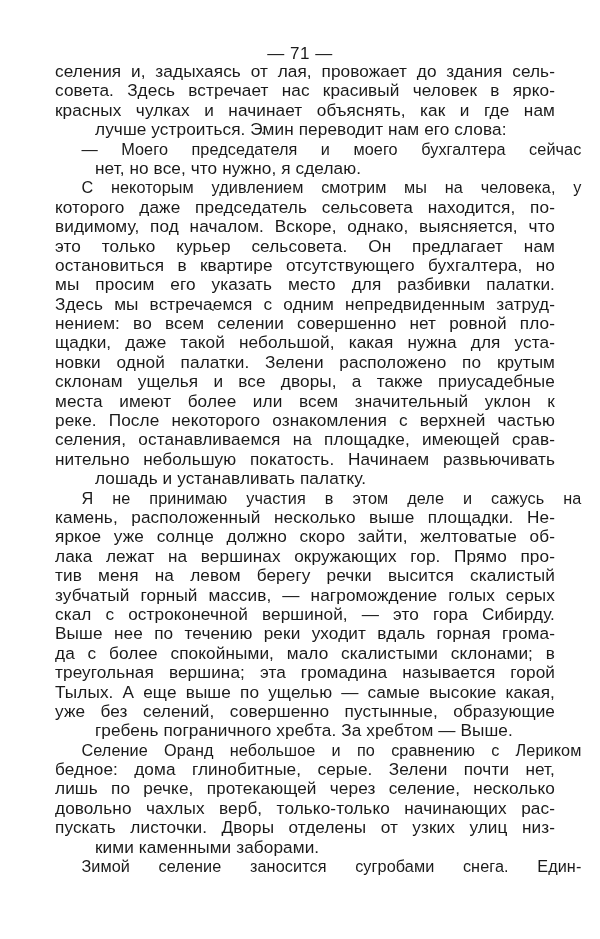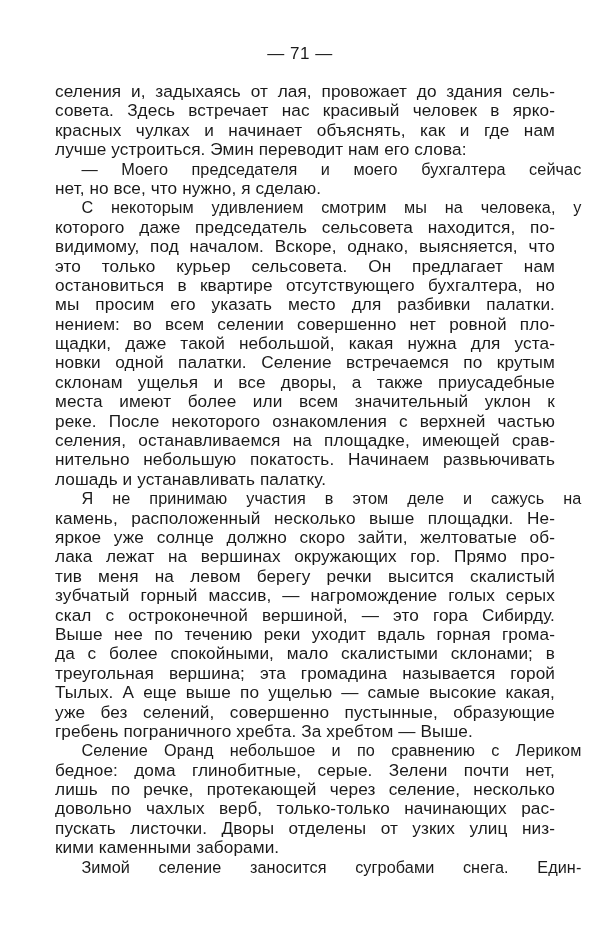--- a/index.html
+++ b/index.html
@@ -19,40 +19,41 @@
       position: absolute;
       top: 44px;
       left: 0;
       width: 600px;
       text-align: center;
       font-size: 17px;
       letter-spacing: 0.5px;
     }
     .text-block {
       position: absolute;
-      top: 82px;
+      top: 62px;
       left: 55px;
       width: 500px;
     }
     .line {
       height: 19.4px;
       line-height: 19.4px;
       font-size: 17.2px;
       white-space: nowrap;
       text-align: justify;
       text-align-last: justify;
       transform-origin: left center;
       font-stretch: condensed;
       letter-spacing: 0.1px;
     }
     .line.indent {
       padding-left: 28px;
     }
     .line.last {
       text-align-last: left;
+      margin-left: 40px;
     }
     .scan-speck {
       position: absolute;
       width: 2px;
       height: 2px;
       background: #555;
       border-radius: 1px;
     }
   </style>
 </head>
@@ -67,23 +68,24 @@
       <div class="line">красных чулках и начинает объяснять, как и где нам</div>
       <div class="line last">лучше устроиться. Эмин переводит нам его слова:</div>
       <div class="line indent" style="transform: scaleX(0.944); width: 529.661px;">— Моего председателя и моего бухгалтера сейчас</div>
       <div class="line last">нет, но все, что нужно, я сделаю.</div>
       <div class="line indent" style="transform: scaleX(0.944); width: 529.661px;">С некоторым удивлением смотрим мы на человека, у</div>
       <div class="line">которого даже председатель сельсовета находится, по-</div>
       <div class="line">видимому, под началом. Вскоре, однако, выясняется, что</div>
       <div class="line">это только курьер сельсовета. Он предлагает нам</div>
       <div class="line">остановиться в квартире отсутствующего бухгалтера, но</div>
       <div class="line">мы просим его указать место для разбивки палатки.</div>
+      <div class="line">Здесь мы встречаемся с одним непредвиденным затруд-</div>
       <div class="line">нением: во всем селении совершенно нет ровной пло-</div>
       <div class="line">щадки, даже такой небольшой, какая нужна для уста-</div>
-      <div class="line">новки одной палатки. Селение встречаемся по крутым</div>
+      <div class="line">новки одной палатки. Зелени расположено по крутым</div>
       <div class="line">склонам ущелья и все дворы, а также приусадебные</div>
       <div class="line">места имеют более или всем значительный уклон к</div>
       <div class="line">реке. После некоторого ознакомления с верхней частью</div>
       <div class="line">селения, останавливаемся на площадке, имеющей срав-</div>
       <div class="line">нительно небольшую покатость. Начинаем развьючивать</div>
       <div class="line last">лошадь и устанавливать палатку.</div>
       <div class="line indent" style="transform: scaleX(0.944); width: 529.661px;">Я не принимаю участия в этом деле и сажусь на</div>
       <div class="line">камень, расположенный несколько выше площадки. Не-</div>
       <div class="line">яркое уже солнце должно скоро зайти, желтоватые об-</div>
       <div class="line">лака лежат на вершинах окружающих гор. Прямо про-</div>

